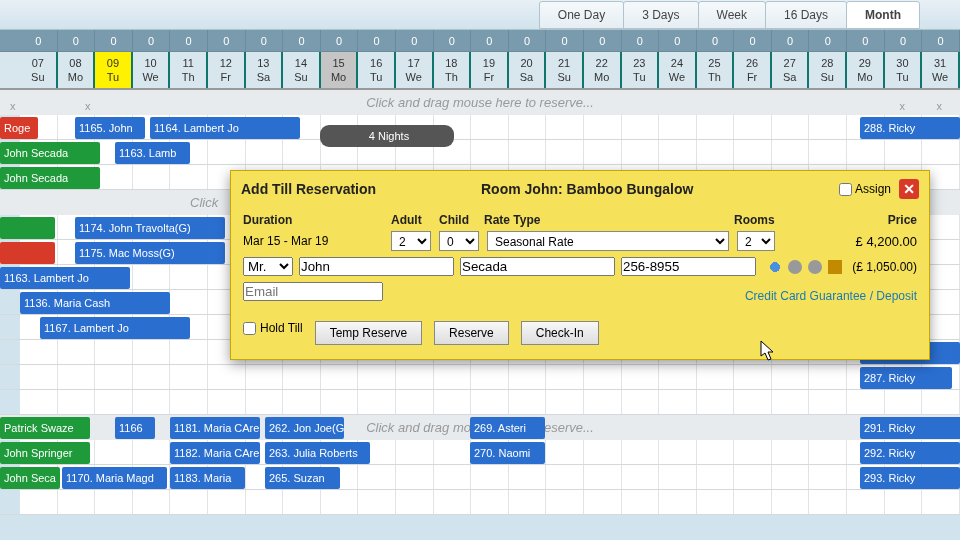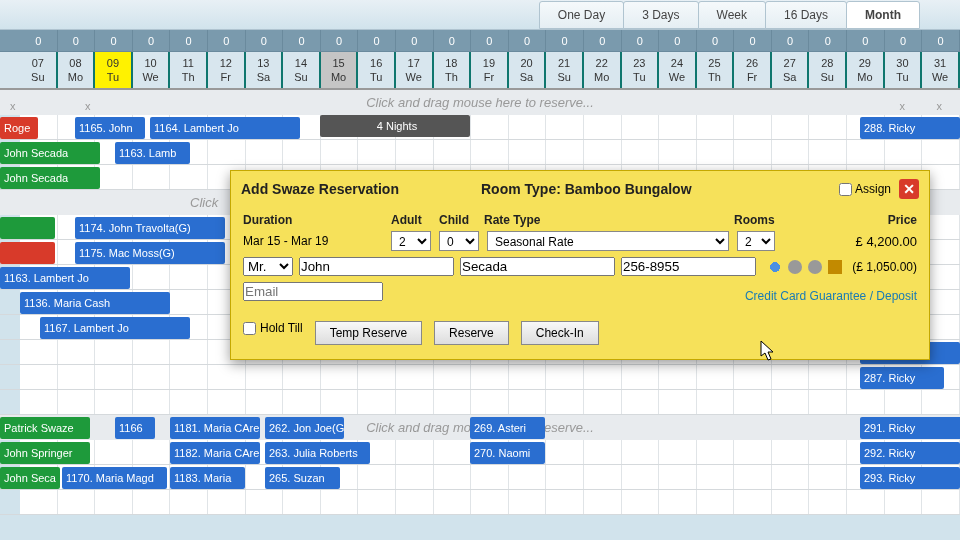--- a/index.html
+++ b/index.html
@@ -557,42 +557,42 @@
       <div class="grid-cell"></div>
       <div class="grid-cell"></div>
       <div class="grid-cell"></div>
       <div class="grid-cell"></div>
       <div class="grid-cell"></div>
     </div>
 
   <div class="block b-red" style="left:0;top:27px;width:38px;">Roge</div>
   <div class="block b-blue arrow-r" style="left:75px;top:27px;width:70px;">1165. John</div>
   <div class="block b-blue" style="left:150px;top:27px;width:150px;">1164. Lambert Jo</div>
-  <div class="block b-gray" style="left:320px;top:25px;width:150px;">4 Nights</div>
+  <div class="block b-gray" style="left:320px;top:35px;width:134px;border-radius:9px;">4 Nights</div>
   <div class="block b-blue" style="left:860px;top:27px;width:100px;">288. Ricky</div>
 
   <div class="block b-green arrow-r" style="left:0;top:52px;width:100px;">John Secada</div>
   <div class="block b-blue" style="left:115px;top:52px;width:75px;">1163. Lamb</div>
 
   <div class="block b-green arrow-r" style="left:0;top:77px;width:100px;">John Secada</div>
 
   <div class="block b-green" style="left:0;top:127px;width:55px;"></div>
   <div class="block b-blue" style="left:75px;top:127px;width:150px;">1174. John Travolta(G)</div>
 
   <div class="block b-red" style="left:0;top:152px;width:55px;"></div>
   <div class="block b-blue" style="left:75px;top:152px;width:150px;">1175. Mac Moss(G)</div>
 
   <div class="block b-blue" style="left:0;top:177px;width:130px;">1163. Lambert Jo</div>
 
   <div class="block b-blue" style="left:20px;top:202px;width:150px;">1136. Maria Cash</div>
 
   <div class="block b-blue" style="left:40px;top:227px;width:150px;">1167. Lambert Jo</div>
 
   <div class="block b-blue" style="left:860px;top:252px;width:100px;">286. Ricky</div>
-  <div class="block b-blue" style="left:860px;top:277px;width:84px;">287. Ricky</div>
+  <div class="block b-blue" style="left:860px;top:277px;width:92px;">287. Ricky</div>
 
   <div class="block b-green arrow-r" style="left:0;top:327px;width:90px;">Patrick Swaze</div>
   <div class="block b-blue" style="left:115px;top:327px;width:40px;">1166</div>
   <div class="block b-blue" style="left:170px;top:327px;width:90px;">1181. Maria CAre</div>
   <div class="block b-blue" style="left:265px;top:327px;width:79px;">262. Jon Joe(G)</div>
   <div class="block b-blue" style="left:470px;top:327px;width:75px;">269. Asteri</div>
   <div class="block b-blue" style="left:860px;top:327px;width:116px;">291. Ricky</div>
 
   <div class="block b-green arrow-r" style="left:0;top:352px;width:90px;">John Springer</div>
   <div class="block b-blue" style="left:170px;top:352px;width:90px;">1182. Maria CAre</div>
@@ -603,23 +603,23 @@
   <div class="block b-green" style="left:0;top:377px;width:60px;">John Seca</div>
   <div class="block b-blue" style="left:62px;top:377px;width:105px;">1170. Maria Magd</div>
   <div class="block b-blue" style="left:170px;top:377px;width:75px;">1183. Maria</div>
   <div class="block b-blue" style="left:265px;top:377px;width:75px;">265. Suzan</div>
   <div class="block b-blue" style="left:860px;top:377px;width:100px;">293. Ricky</div>
 
 </div>
 
 <div class="dialog">
   <div class="dlg-head">
-    <div class="dlg-title">Add Swaze Reservation</div>
+    <div class="dlg-title">Add Till Reservation</div>
     <div class="dlg-room">
-      <span>Room Type:</span> <span>Bamboo Bungalow</span>
+      <span>Room John:</span> <span>Bamboo Bungalow</span>
     </div>
     <label class="dlg-assign">
       <input type="checkbox" style=""> 
         <span>Assign</span>
     </label>
     <div class="dlg-close">✕</div>
   </div>
 
   <div class="dlg-body">
     <div class="dlg-labels">

